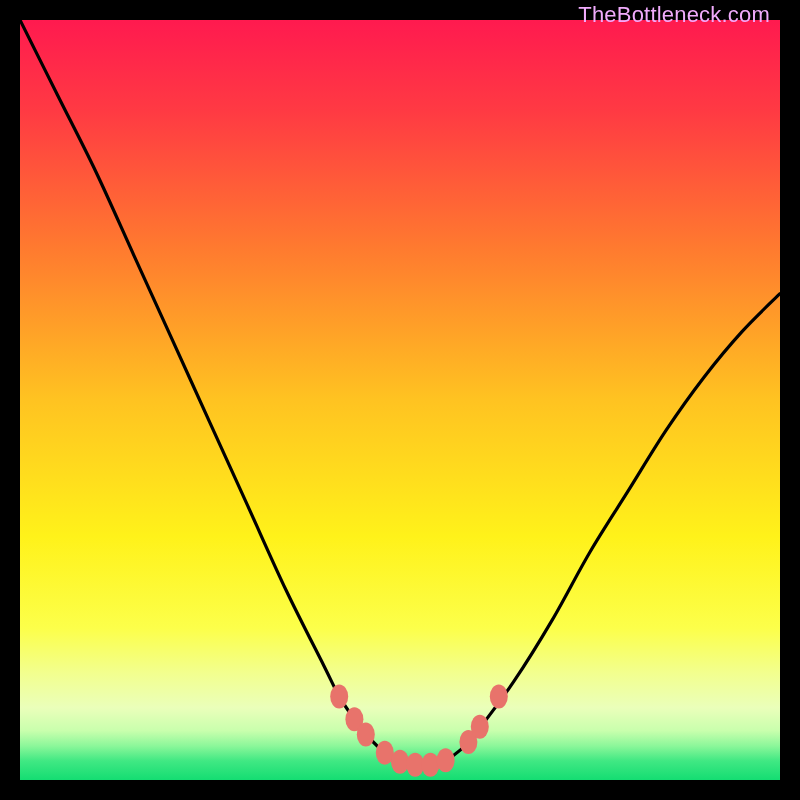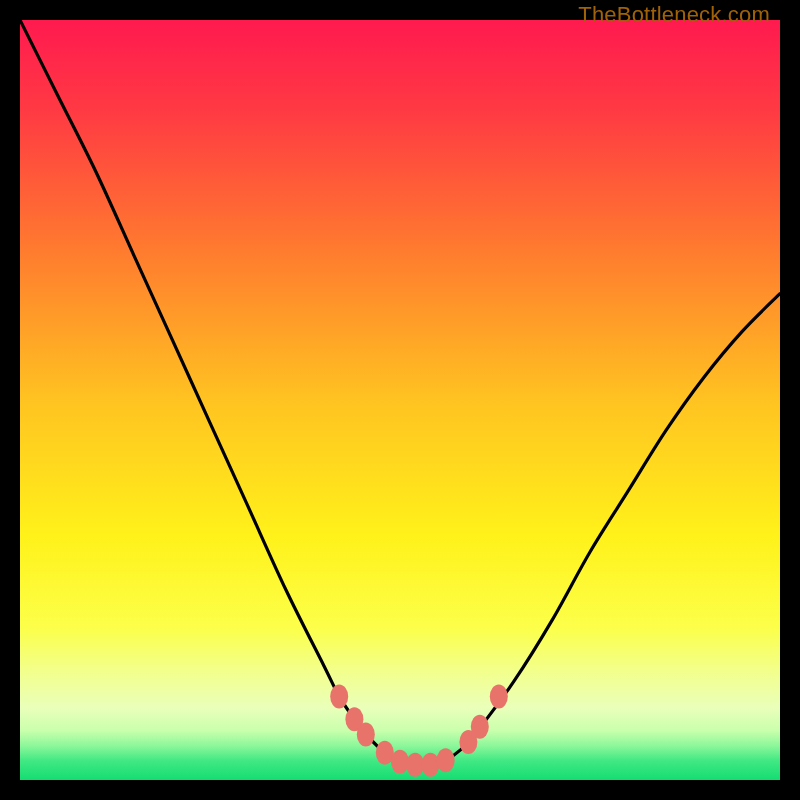--- a/index.html
+++ b/index.html
@@ -17,21 +17,21 @@
     width: 760px;
     height: 760px;
     background: #000;
   }
   .watermark {
     position: absolute;
     top: 2px;
     right: 30px;
     font-family: Arial, Helvetica, sans-serif;
     font-size: 22px;
-    color: #a16207;
+    color: #f0abfc;
     font-weight: 500;
     letter-spacing: 0.2px;
     z-index: 10;
   }
   svg {
     display: block;
   }
 </style>
 </head>
 <body>

